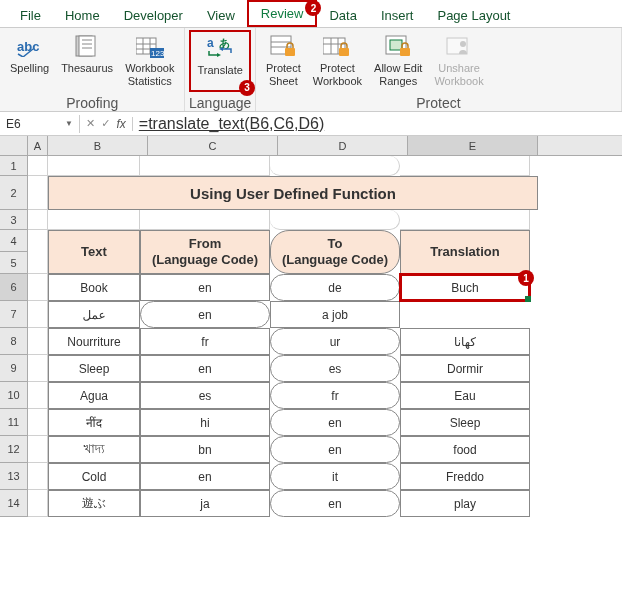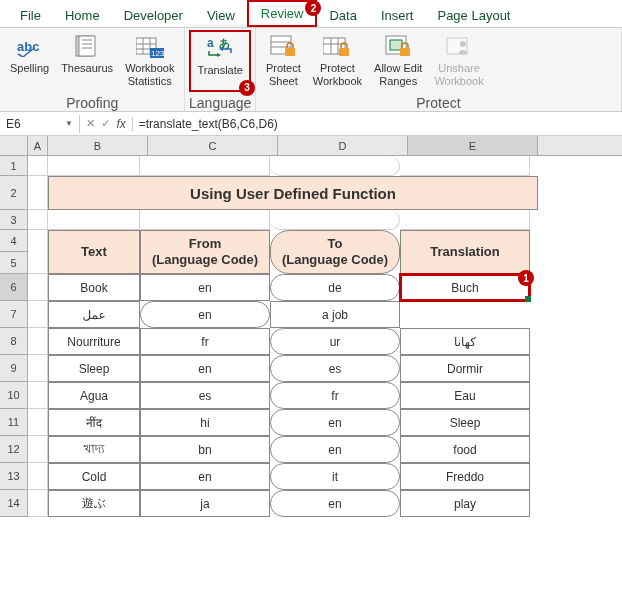--- a/index.html
+++ b/index.html
@@ -22,21 +22,21 @@
 .ritem { display: flex; flex-direction: column; align-items: center; padding: 2px 6px; font-size: 11px; color: #333; cursor: pointer; text-align: center; line-height: 1.2; height: 62px; }
 .ritem.disabled { color: #aaa; }
 .ritem .icon { width: 32px; height: 28px; display: flex; align-items: center; justify-content: center; margin-bottom: 2px; }
 .ritem.highlighted { border: 2px solid #c00000; position: relative; }
 
 .namebox-row { display: flex; align-items: center; border-bottom: 1px solid #ccc; height: 24px; background: #fff; }
 .namebox { width: 80px; border-right: 1px solid #ccc; padding: 2px 6px; font-size: 12px; display: flex; align-items: center; justify-content: space-between; }
 .namebox .dd { font-size: 8px; color: #666; }
 .fxbtns { display: flex; align-items: center; padding: 0 6px; border-right: 1px solid #ccc; gap: 6px; color: #888; font-size: 11px; }
 .fxbtns .fx { font-style: italic; color: #555; font-size: 12px; }
-.formulabar { flex: 1; padding: 2px 6px; font-size: 12px; }
+.formulabar { flex: 1; padding: 2px 6px; font-size: 16px; text-decoration: underline; }
 
 .headers { display: flex; background: #e8e8e8; border-bottom: 1px solid #aaa; height: 20px; }
 .corner { width: 28px; border-right: 1px solid #aaa; background: #e8e8e8; }
 .colh { border-right: 1px solid #aaa; display: flex; align-items: center; justify-content: center; font-size: 11px; color: #444; }
 .colh.A { width: 20px; }
 .colh.B { width: 100px; }
 .colh.C { width: 130px; }
 .colh.D { width: 130px; }
 .colh.E { width: 130px; background: #d4d4d4; }
 

